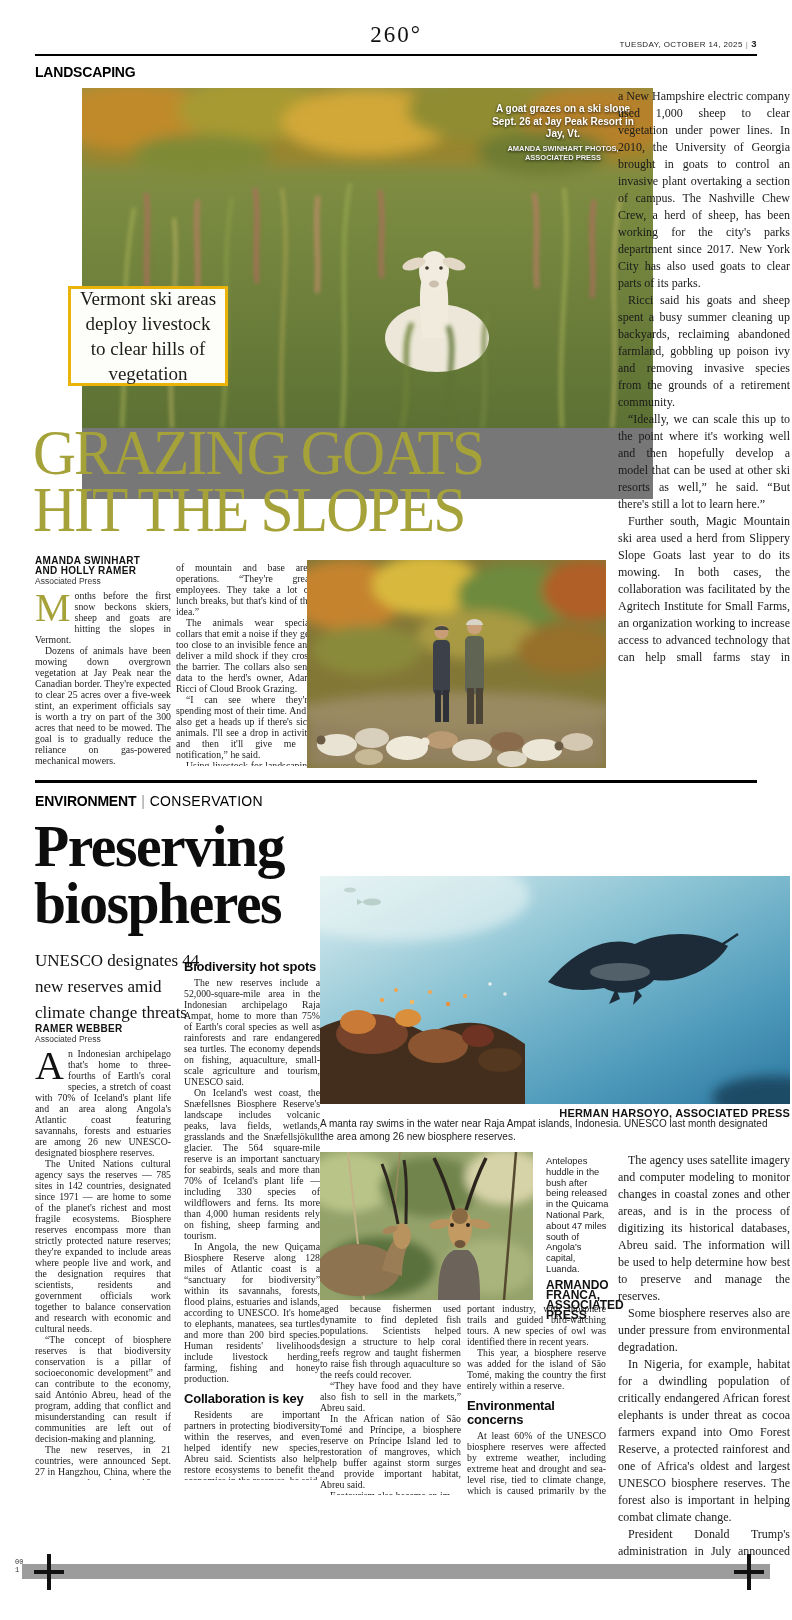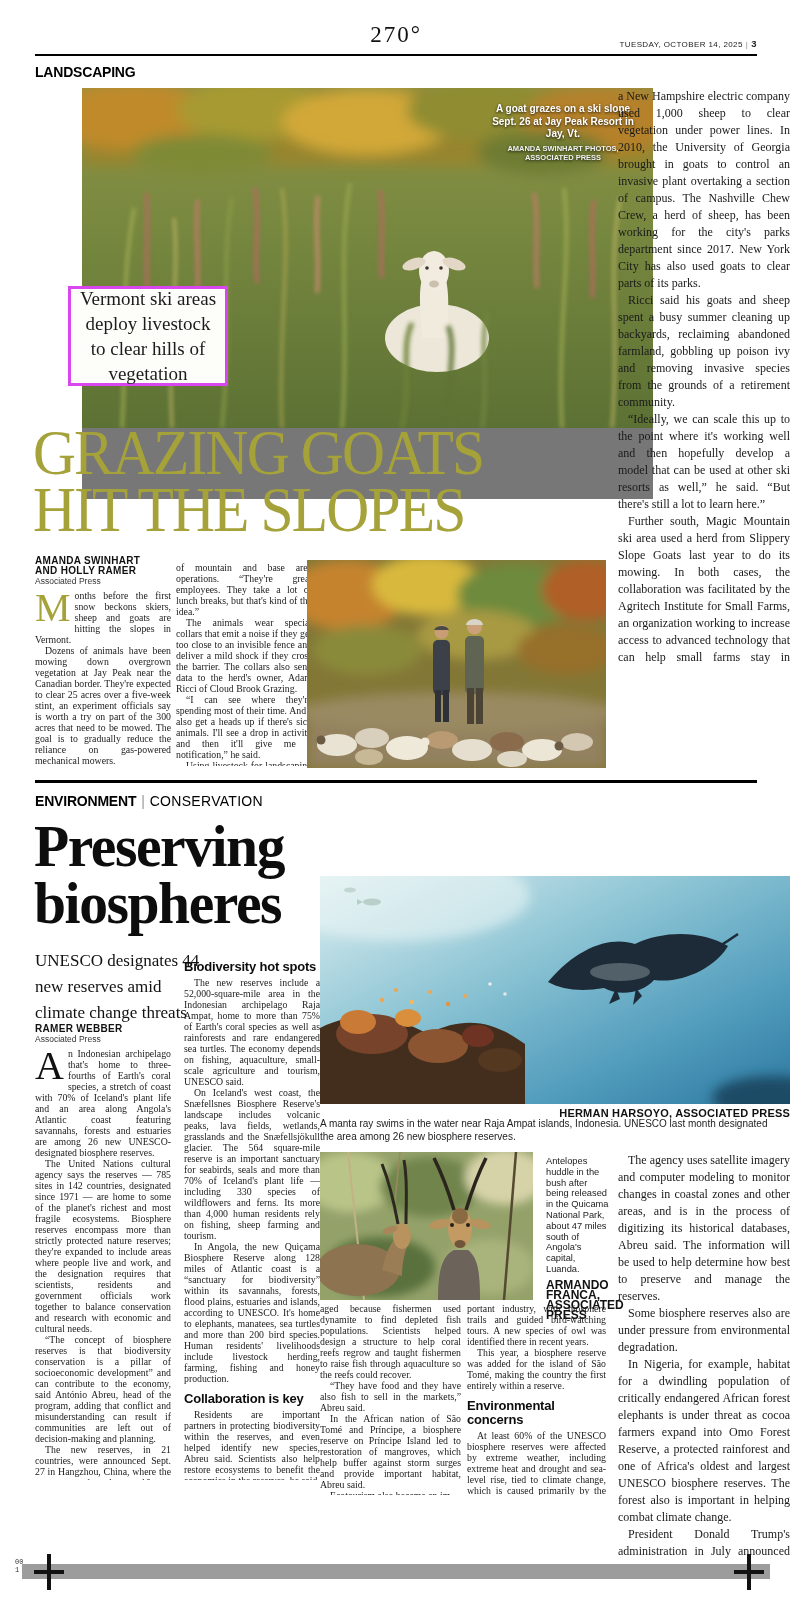--- a/index.html
+++ b/index.html
@@ -30,21 +30,21 @@
   .story p+p{text-indent:10px;}
   .story .indent-first p:first-child{text-indent:10px;}
   .wide{font-size:12px;line-height:17px;}
   .story h3{font-family:"Liberation Sans",sans-serif;font-weight:bold;font-size:13px;line-height:14px;text-align:left;letter-spacing:-.2px;color:#0c0c0c;margin:8px 0 3px 0;}
   .story h3:first-child{margin-top:0;}
   .story h3+div p:first-child{text-indent:10px;}
   .dropcap{float:left;font-size:40px;line-height:32px;padding:2px 4px 0 0;}
   .dc-olive{color:#a6a23a;}
   .dc-black{color:#111;}
   
-  .promo{left:68px;top:286px;width:160px;height:100px;background:#fdfdf9;border:3px solid #d946ef;box-sizing:border-box;display:flex;align-items:center;justify-content:center;text-align:center;font-size:19px;line-height:25px;color:#1c1c1c;padding:4px 8px;}
+  .promo{left:68px;top:286px;width:160px;height:100px;background:#fdfdf9;border:3px solid #eab308;box-sizing:border-box;display:flex;align-items:center;justify-content:center;text-align:center;font-size:19px;line-height:25px;color:#1c1c1c;padding:4px 8px;}
   
   .ovl{left:440px;top:103px;width:152px;text-align:center;font-family:"Liberation Sans",sans-serif;color:#fff;text-shadow:0 1px 3px rgba(0,0,0,.85);}
   .ovl .cap{font-weight:bold;font-size:10px;line-height:12.5px;}
   .ovl .cred{font-weight:bold;font-size:7.5px;line-height:9.5px;margin-top:3px;color:#f2f2f2;}
   
   .ricci{left:610px;top:676px;width:180px;box-sizing:border-box;border:2px solid #a9a62d;padding:8px 9px;font-family:"Liberation Sans",sans-serif;font-size:10px;line-height:12.5px;color:#222;text-align:left;}
   .divider{left:35px;top:780px;width:722px;height:3px;background:#000;}
   .deck{left:35px;top:948px;width:172px;font-size:17px;line-height:26px;color:#111;}
   
   .credit{font-family:"Liberation Sans",sans-serif;font-weight:bold;font-size:11px;letter-spacing:.2px;color:#111;}
@@ -56,21 +56,21 @@
   .cross{position:absolute;width:30px;height:36px;}
   .cross .v{position:absolute;left:13px;top:0;width:4px;height:36px;background:#111;}
   .cross .h{position:absolute;left:0;top:16px;width:30px;height:4px;background:#111;}
   .regmark{left:15px;top:1558px;font-family:"Liberation Mono","DejaVu Sans Mono",monospace;font-size:7px;line-height:8px;color:#333;}
 </style>
 </head>
 <body>
 
 <div id="page">
 
-  <div class="abs masthead">270°</div>
+  <div class="abs masthead">260°</div>
   <div class="abs dateline">
     <span>TUESDAY, OCTOBER 14, 2025</span><span class="sep">|</span><span class="pg">3</span>
   </div>
   <div class="abs toprule"></div>
   <div class="abs kicker" style="left:35px;top:64px;">LANDSCAPING</div>
 
   <div class="photo" style="left:35px;top:88px;width:571px;height:411px;margin-left:47px;">
     <svg width="571" height="340" viewBox="0 0 571 340">
       <defs>
         <linearGradient id="gv" x1="0" y1="0" x2="0" y2="1">

